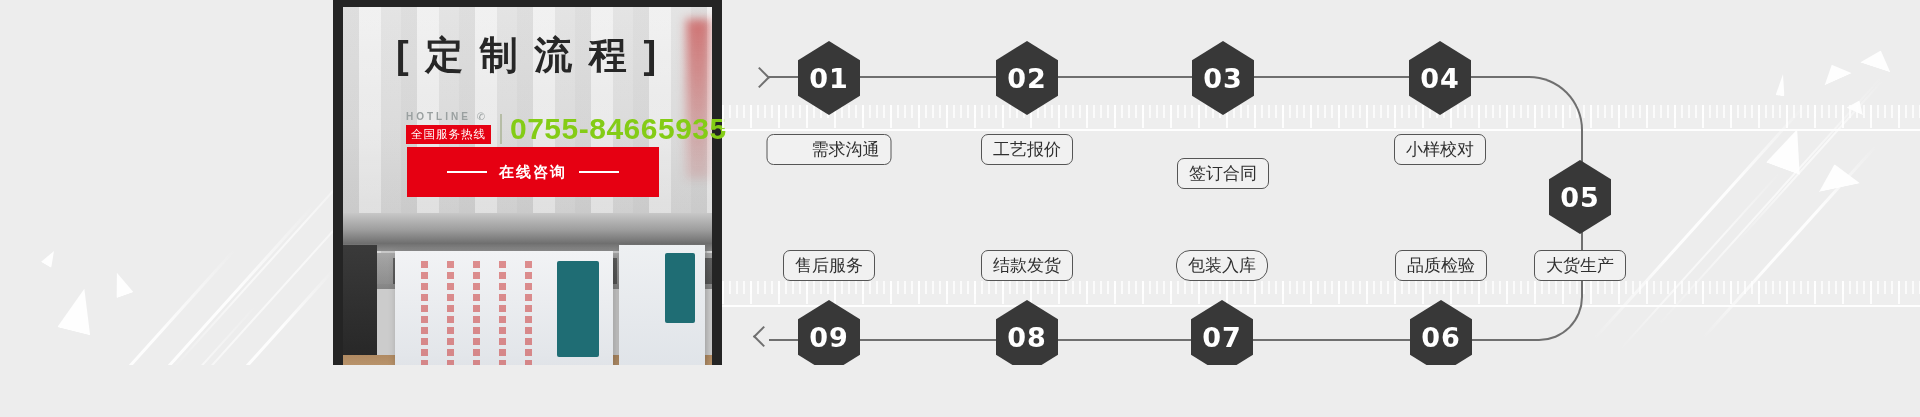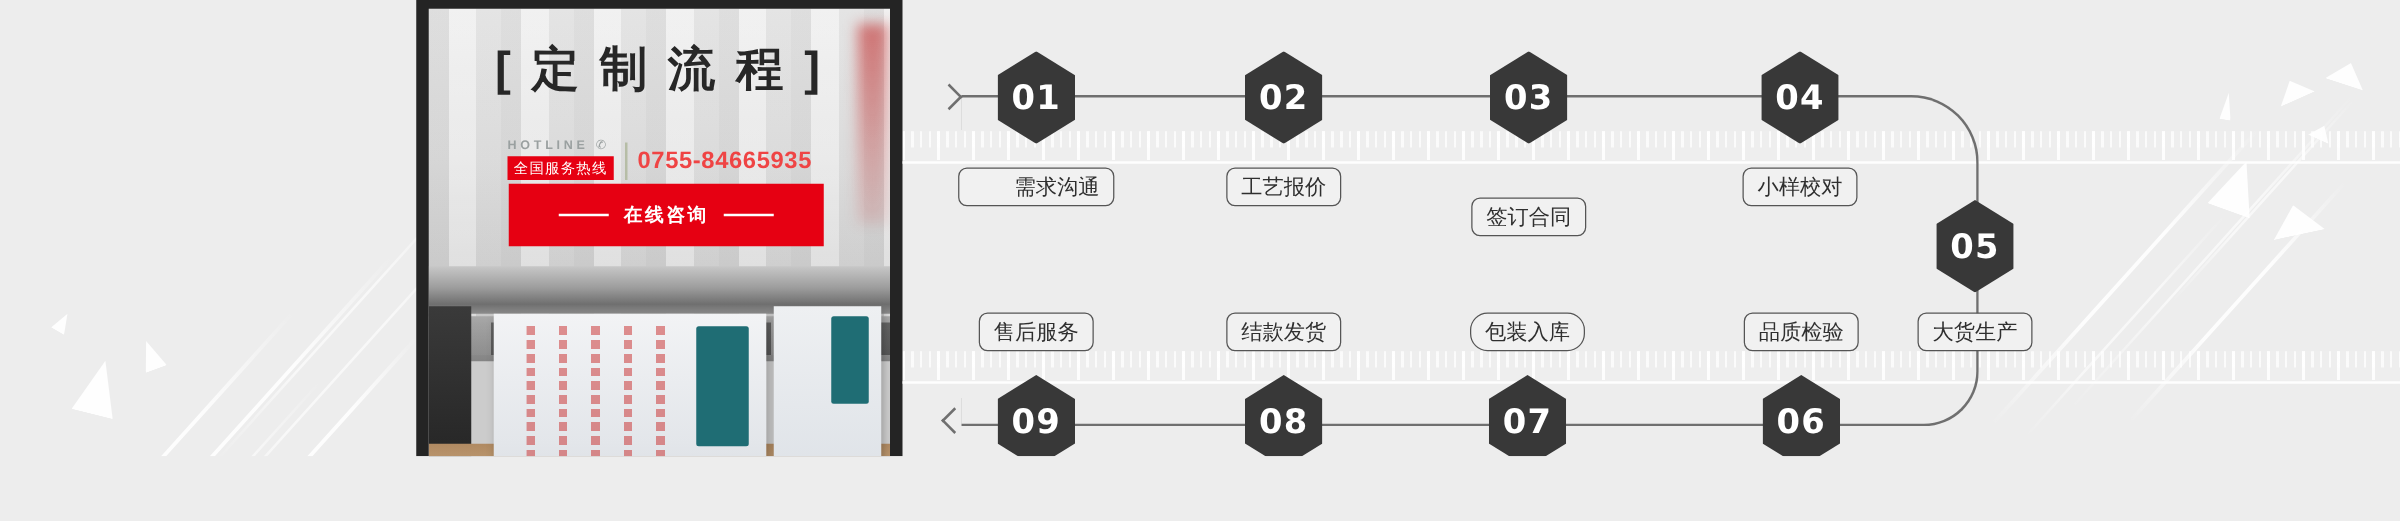--- a/index.html
+++ b/index.html
@@ -46,21 +46,21 @@
          background:linear-gradient(90deg,#8fa8bf 0 34px,#3a6ea8 34px 92px,#c23333 92px 118px,#274b72 118px 170px,#7d4a63 170px 219px);
          box-shadow:0 -2px 4px rgba(0,0,0,.25);}
 
   .panel-title{position:absolute;left:0;right:0;top:30px;text-align:center;color:#272727;
          font-size:38px;font-weight:bold;letter-spacing:3px;white-space:nowrap;}
   .hotline{position:absolute;left:73px;top:93px;display:flex;align-items:flex-end;}
   .hotline-col{display:flex;flex-direction:column;align-items:flex-start;}
   .hotline-en{color:#9aa0a0;font-size:10px;font-weight:bold;letter-spacing:3px;margin-bottom:3px;}
   .badge{background:#e60012;color:#fff;font-size:11.5px;padding:2px 5px;letter-spacing:1px;white-space:nowrap;}
   .hl-divider{width:2px;height:30px;background:#b6bda6;margin:0 8px 0 9px;}
-  .phone{color:#ef4444;font-size:19px;font-weight:bold;letter-spacing:0.5px;line-height:30px;white-space:nowrap;margin-top:21px;}
+  .phone{color:#84cc16;font-size:30px;font-weight:bold;letter-spacing:0.5px;line-height:30px;white-space:nowrap;margin-top:21px;}
   .cta{position:absolute;left:74px;top:147px;width:252px;height:50px;background:#e60012;cursor:pointer;
        display:flex;align-items:center;justify-content:center;gap:12px;}
   .cta-text{color:#fff;font-size:15px;font-weight:bold;letter-spacing:2px;}
   .cta-line{width:40px;height:2px;background:#fff;}
 
   
   .ruler{position:absolute;left:722px;right:0;height:26px;background:rgba(255,255,255,.10);}
   .ruler .minor{position:absolute;left:0;right:0;top:0;height:13px;
         background:repeating-linear-gradient(90deg,rgba(255,255,255,.75) 0 2px,transparent 2px 7px);}
   .ruler .major{position:absolute;left:0;right:0;top:0;height:23px;

